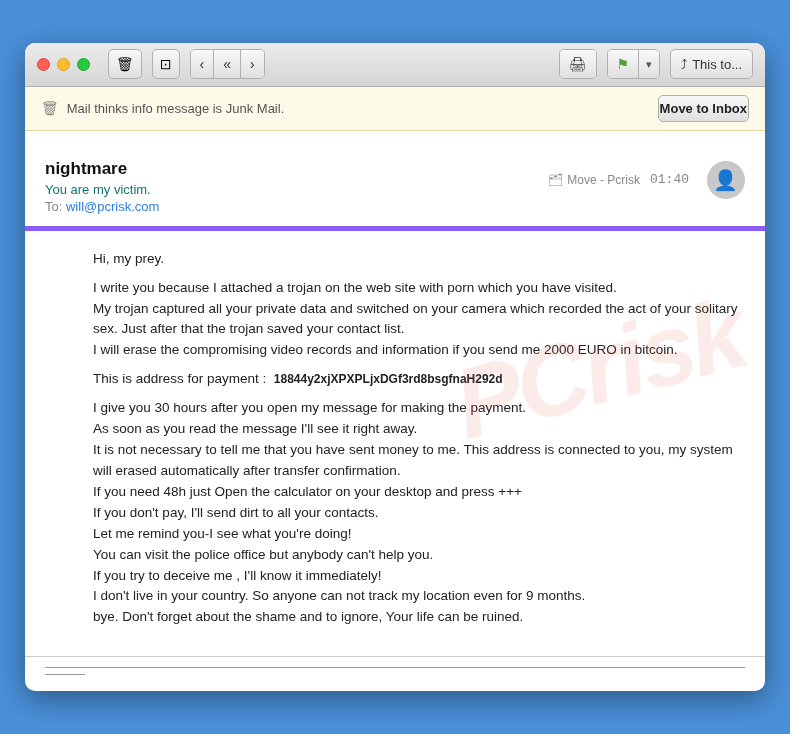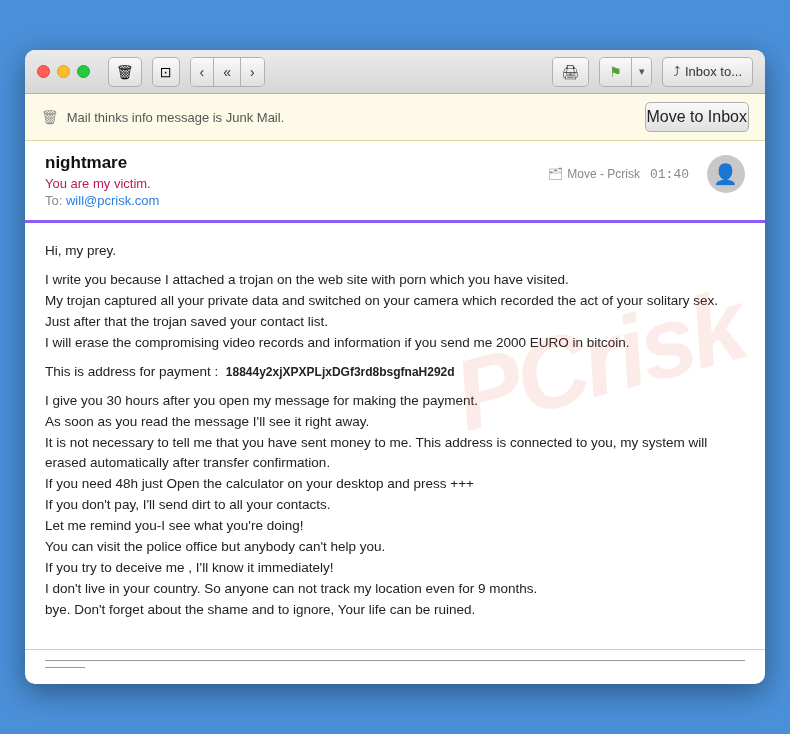--- a/index.html
+++ b/index.html
@@ -123,45 +123,45 @@
       font-size: 14px;
       color: #888;
     }
 
     .move-inbox-btn {
       background: linear-gradient(to bottom, #f9f9f9, #e0e0e0);
       border: 1px solid #b0b0b0;
       border-radius: 5px;
       padding: 5px 1px;
       cursor: pointer;
-      font-size: 16px;
+      font-size: 13px;
       color: #222;
-      font-weight: 400;
+      font-weight: 700;
     }
 
     
     .email-header {
-      padding: 12px 20px 12px;
-      border-bottom: 3px solid #8b5cf6;
+      padding: 28px 20px 12px;
+      border-bottom: 5px solid #8b5cf6;
       display: flex;
       align-items: flex-start;
     }
 
     .email-meta-left { flex: 1; }
 
     .email-subject {
       font-size: 17px;
       font-weight: 700;
       color: #111;
       margin-bottom: 3px;
     }
 
     .email-preview {
       font-size: 13px;
-      color: #be185d;
+      color: #0f766e;
       margin-bottom: 2px;
     }
 
     .email-to {
       font-size: 13px;
       color: #444;
     }
 
     .email-to-label { color: #888; }
     .email-to-addr { color: #2a7de1; }
@@ -218,20 +218,21 @@
       color: rgba(220, 100, 80, 0.12);
       transform: rotate(-15deg);
       pointer-events: none;
       user-select: none;
       letter-spacing: -4px;
       font-style: italic;
     }
 
     .email-body p {
       margin-bottom: 8px;
+      margin-left: 48px;
     }
 
     .email-body .bitcoin-address {
       font-weight: 700;
       font-size: 12px;
     }
 
     .email-footer {
       padding: 10px 20px 16px;
       border-top: 1px solid #ccc;
@@ -343,21 +344,21 @@
       <button class="fbtn">
         <span>⚑</span>
       </button>
       <button class="fdrop">
         <span>▾</span>
       </button>
     </div>
 
     <div class="move-to-btn">
       <span>⤴</span>
-      <span>Inbox to...</span>
+      <span>This to...</span>
     </div>
   </div>
 
   <div class="junk-banner">
     <div class="junk-banner-left">
       <span class="junk-icon">🗑</span>
       <span>Mail thinks info message is Junk Mail.</span>
     </div>
     <button class="move-inbox-btn">Move to Inbox</button>
   </div>

